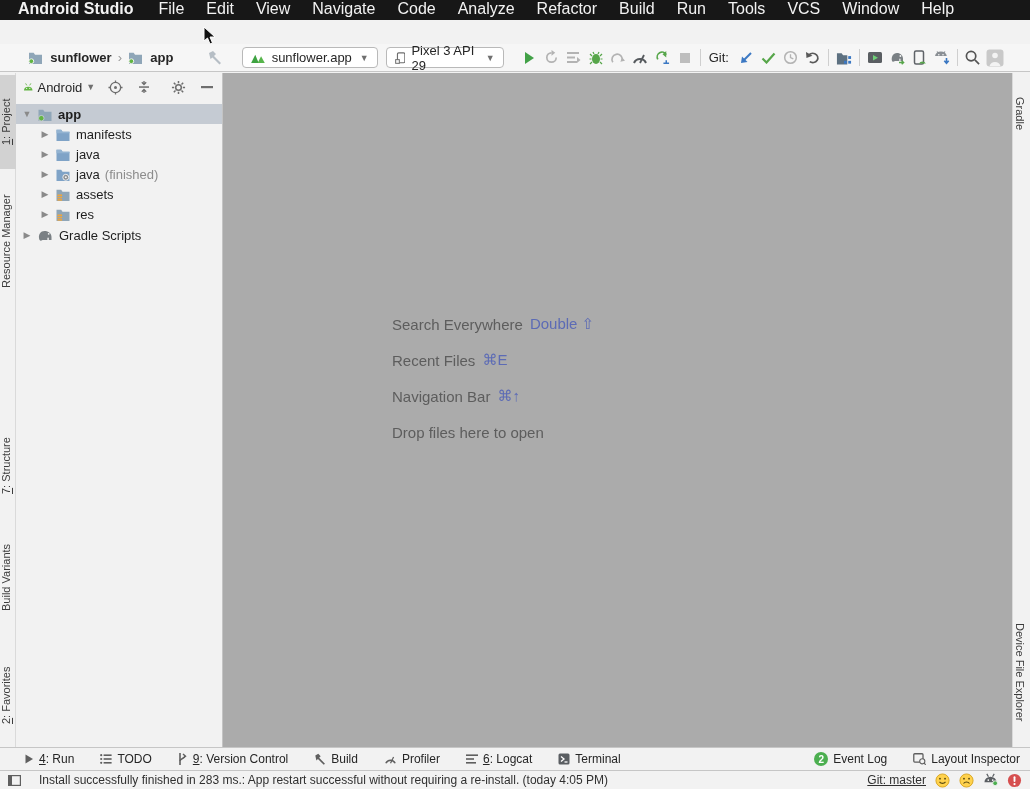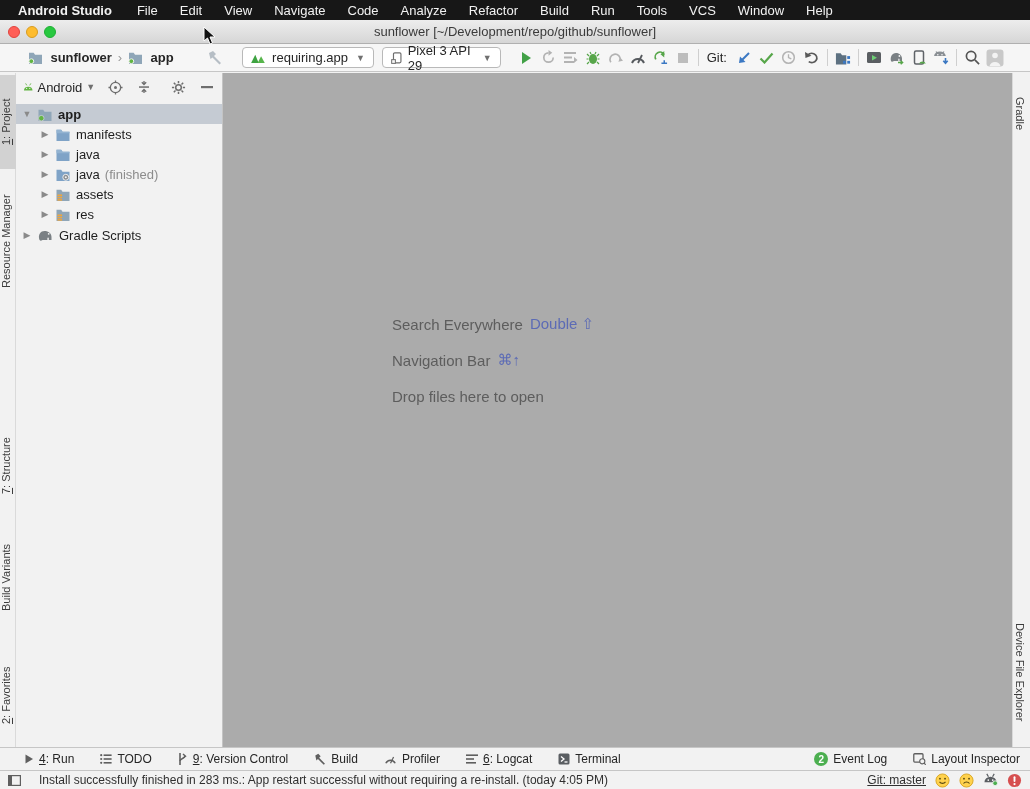--- a/index.html
+++ b/index.html
@@ -1,21 +1,21 @@
 <!DOCTYPE html>
 <html><head>
 <meta charset="utf-8">
 <style>
   * { margin:0; padding:0; box-sizing:border-box; }
   html,body { width:1030px; height:789px; font-family:"Liberation Sans", sans-serif; }
   #app { position:relative; width:1030px; height:789px; overflow:hidden; background:#f2f2f2; }
 
   
   .menubar { position:absolute; top:0; left:0; right:0; height:20px; background:#171717;
-             display:flex; align-items:center; padding-left:18px; color:#f2f2f2; font-size:13px; }
+             display:flex; padding-left:18px; color:#f2f2f2; font-size:16px; }
   .menubar .app-name { font-weight:bold; margin-right:14px; }
   .menu-item { padding:0 11px; }
 
   
   .titlebar { position:absolute; top:20px; left:0; right:0; height:24px;
               background:linear-gradient(#ededed,#d6d6d6); border-bottom:1px solid #b0b0b0; }
   .traffic { position:absolute; top:6px; width:12px; height:12px; border-radius:50%; }
   .tl-red    { left:8px;  background:#ff5f57; border:0.5px solid #e0443e; }
   .tl-yellow { left:26px; background:#febc2e; border:0.5px solid #d89c21; }
   .tl-green  { left:44px; background:#28c840; border:0.5px solid #1faf34; }
@@ -101,26 +101,20 @@
     <span class="menu-item">Analyze</span>
     <span class="menu-item">Refactor</span>
     <span class="menu-item">Build</span>
     <span class="menu-item">Run</span>
     <span class="menu-item">Tools</span>
     <span class="menu-item">VCS</span>
     <span class="menu-item">Window</span>
     <span class="menu-item">Help</span>
   </div>
 
-  <div class="titlebar">
-    <span class="traffic tl-red"></span>
-    <span class="traffic tl-yellow"></span>
-    <span class="traffic tl-green"></span>
-    <div class="win-title">sunflower [~/Development/repo/github/sunflower]</div>
-  </div>
   <svg class="cursor" width="13" height="19" viewBox="0 0 13 19">
     <path d="M1 1 L1 15 L4.5 12 L7 18 L9.5 17 L7 11 L12 11 Z" fill="#111" stroke="#fff" stroke-width="1"></path>
   </svg>
 
   <div class="toolbar">
     <span class="tbicon">
       <svg width="15" height="13" viewBox="0 0 16 14">
           <path d="M1 2h5l1.5 2H15v10H1z" fill="#8fa6b8"></path>
           <circle cx="3.5" cy="11" r="2.6" fill="#62b543" stroke="#f6f6f6"></circle>
         </svg>
@@ -139,21 +133,21 @@
       <svg width="16" height="16" viewBox="0 0 16 16">
           <path d="M2 3 L6 1 L9 4 L7 6 L14 13 L12.5 14.5 L5.5 7.5 L3.5 9 Z" fill="#b6bec5"></path>
         </svg>
     </span>
 
     <div class="pill" style="margin-left:16px">
       <svg width="15" height="12" viewBox="0 0 16 13">
           <path d="M0 12 L4.5 3 L8.2 12 Z" fill="#3fa342"></path>
           <path d="M7 12 L10.8 4.5 L14.8 12 Z" fill="#57b54b"></path>
         </svg>
-      <span>requiring.app</span>
+      <span>sunflower.app</span>
       <span class="chev">▼</span>
     </div>
     <div class="pill">
       <svg width="13" height="14" viewBox="0 0 13 14">
           <rect x="3" y="0.8" width="9" height="12" rx="1.5" fill="none" stroke="#6e6e6e" stroke-width="1.4"></rect>
           <rect x="0.8" y="9" width="4.5" height="4.5" fill="#f6f6f6" stroke="#6e6e6e" stroke-width="1.2"></rect>
         </svg>
       <span>Pixel 3 API 29</span>
       <span class="chev">▼</span>
     </div>
@@ -428,20 +422,24 @@
           <span>Gradle Scripts</span>
         </div>
       </div>
     </div>
 
     <div class="editor">
       <div class="shortcuts">
         <div class="sc-line">
           <span class="sc-label">Search Everywhere</span>
           <span class="sc-keys">Double ⇧</span>
+        </div>
+        <div class="sc-line">
+          <span class="sc-label">Recent Files</span>
+          <span class="sc-keys">⌘E</span>
         </div>
         <div class="sc-line">
           <span class="sc-label">Navigation Bar</span>
           <span class="sc-keys">⌘↑</span>
         </div>
         <div class="sc-line">
           <span class="sc-label">Drop files here to open</span>
         </div>
       </div>
     </div>

